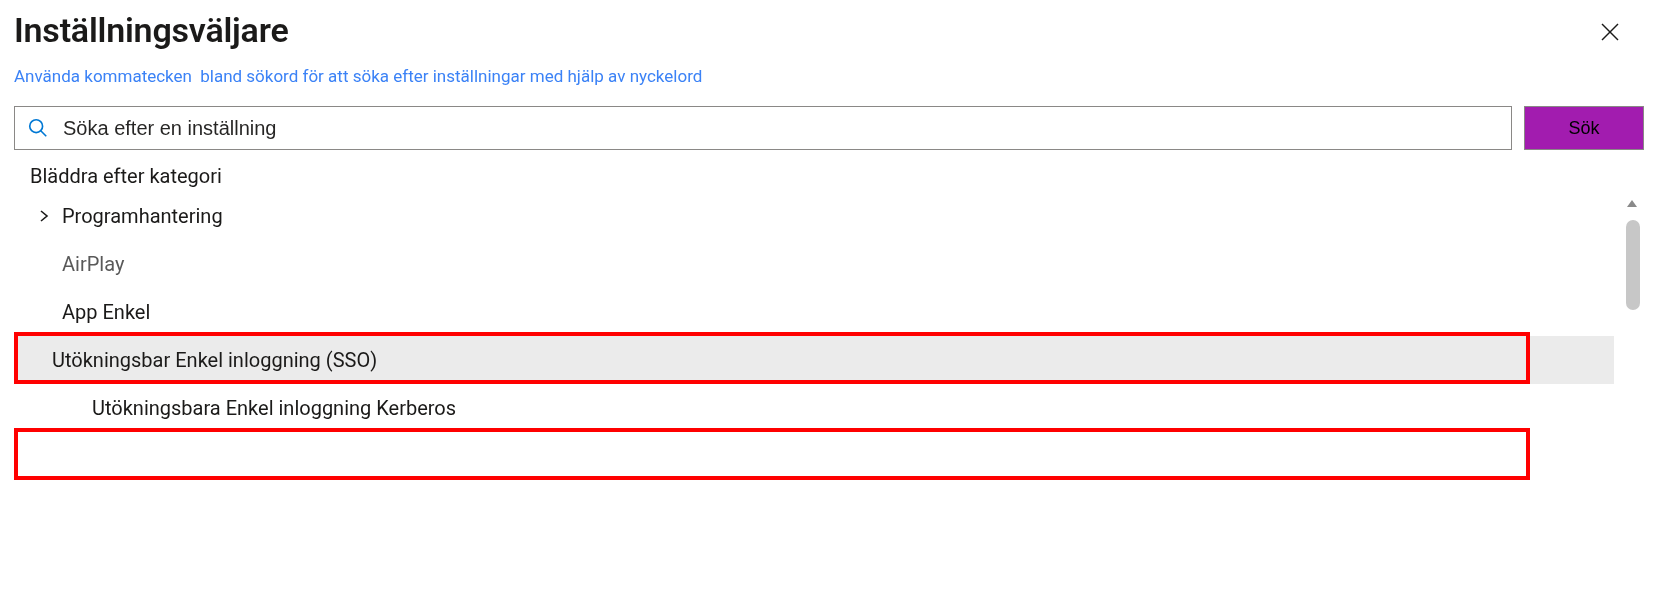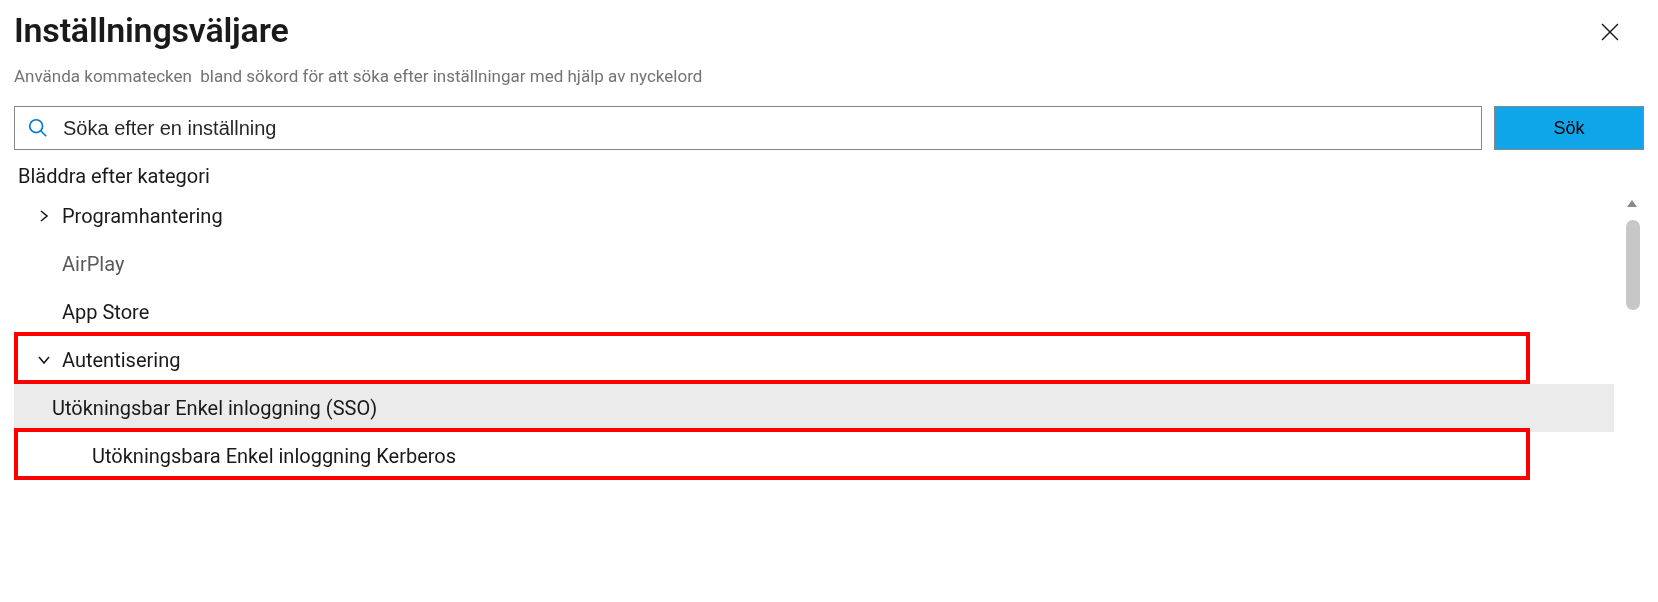--- a/index.html
+++ b/index.html
@@ -25,21 +25,21 @@
   }
   .close svg { display: block; }
   h1.title {
     margin: 0 0 16px 0;
     font-size: 34px;
     font-weight: 600;
     letter-spacing: -0.2px;
   }
   .subtitle {
     font-size: 17px;
-    color: #737373;
+    color: #3b82f6;
     margin: 0 0 20px 0;
   }
   .subpart2 { margin-left: 4px; }
   .search-row {
     display: flex;
     align-items: stretch;
     gap: 12px;
     margin-bottom: 14px;
   }
   .search-box {
@@ -55,30 +55,30 @@
   .search-input {
     flex: 1;
     border: none;
     outline: none;
     font-size: 20px;
     color: #1b1a19;
     background: transparent;
   }
   .search-input::placeholder { color: #1b1a19; opacity: 0.95; font-weight: 400; }
   .search-btn {
-    width: 150px;
+    width: 120px;
     height: 44px;
     border: 1px solid #8a8886;
-    background: #0ea5e9;
+    background: #a21caf;
     font-size: 18px;
     cursor: pointer;
   }
   .browse-label {
     font-size: 20px;
-    margin: 0 0 4px 4px;
+    margin: 0 0 4px 16px;
   }
   .tree-wrap {
     position: relative;
     height: 396px;
     overflow: hidden;
   }
   .tree {
     padding-right: 30px;
   }
   .row {
@@ -174,31 +174,23 @@
             </svg>
         </span>
         <span>Programhantering</span>
       </div>
 
       <div class="row lvl1 airplay">
         <span>AirPlay</span>
       </div>
 
       <div class="row lvl1">
-        <span>App Store</span>
-      </div>
-
-      <div class="row lvl1 has-chev">
-        <span class="chev">
-          <svg width="14" height="14" viewBox="0 0 14 14">
-              <polyline points="2,4 7,10 12,4" fill="none" stroke="#1b1a19" stroke-width="1.6"></polyline>
-            </svg>
-        </span>
-        <span>Autentisering</span>
-      </div>
+        <span>App Enkel</span>
+      </div>
+
 
 
       <div class="row lvl2 selected">
         <span>Utökningsbar Enkel inloggning (SSO)</span>
       </div>
 
       <div class="row lvl2">
         <span>Utökningsbara Enkel inloggning   Kerberos</span>
       </div>
 

